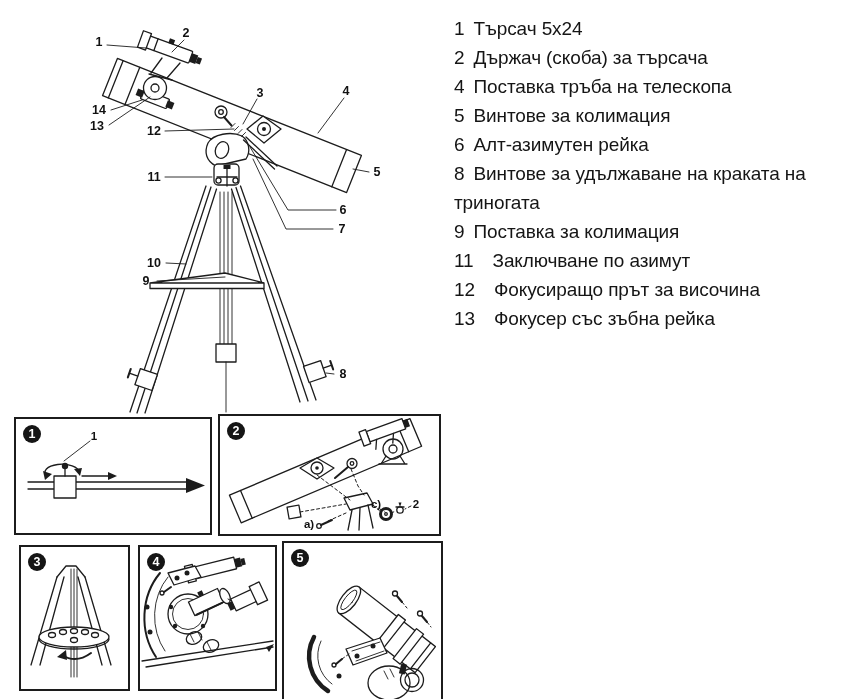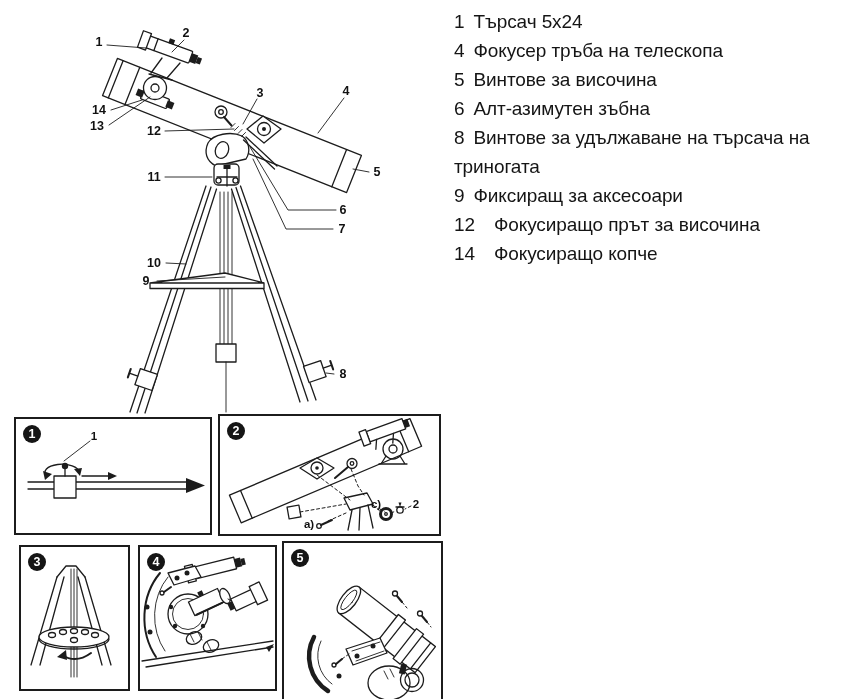--- a/index.html
+++ b/index.html
@@ -1,19 +1,19 @@
 <!DOCTYPE html>
 <html><head>
 <meta charset="utf-8">
 <style>
   html,body{margin:0;padding:0;background:#e8e8e8;}
   #page{position:relative;width:865px;height:699px;background:#ffffff;overflow:hidden;
         font-family:"Liberation Sans",sans-serif;color:#111;}
   
-  #legend{position:absolute;left:454px;top:7px;width:402px;}
+  #legend{position:absolute;left:454px;top:14px;width:402px;}
   .legend-item{font-size:19px;line-height:29px;color:#151515;letter-spacing:-0.1px;}
   .li-num{margin-right:9px;}
   .legend-item.dd .li-num{margin-right:19px;}
   
   #main-art{position:absolute;left:0;top:0;}
   svg .ln, svg line, svg path, svg rect, svg circle, svg ellipse, svg polygon, svg polyline{
     fill:none;stroke:#1c1c1c;stroke-width:1.3;stroke-linecap:round;stroke-linejoin:round;}
   svg .fill{fill:#1c1c1c;stroke:none;}
   svg .wfill{fill:#ffffff;}
   svg .sw2{stroke-width:2;}
@@ -149,27 +149,29 @@
         <text x="154" y="131" class="callout">12</text>
         <polyline points="109,125 150,97" class="thin"></polyline>
         <text x="97" y="126" class="callout">13</text>
         <polyline points="111,110 142,100" class="thin"></polyline>
         <text x="99" y="110" class="callout">14</text>
       </g>
   </svg>
 
   <div id="legend">
       <div class="legend-item"><span class="li-num">1</span><span class="li-text">Търсач 5x24</span></div>
-      <div class="legend-item"><span class="li-num">4</span><span class="li-text">Фокусер тръба на телескопа</span></div>
-      <div class="legend-item"><span class="li-num">5</span><span class="li-text">Винтове за височина</span></div>
-      <div class="legend-item"><span class="li-num">6</span><span class="li-text">Алт-азимутен зъбна</span></div>
-      <div class="legend-item"><span class="li-num">8</span><span class="li-text">Винтове за удължаване на търсача на триногата</span></div>
-      <div class="legend-item"><span class="li-num">9</span><span class="li-text">Фиксиращ за аксесоари</span></div>
+      <div class="legend-item"><span class="li-num">2</span><span class="li-text">Държач (скоба) за търсача</span></div>
+      <div class="legend-item"><span class="li-num">4</span><span class="li-text">Поставка тръба на телескопа</span></div>
+      <div class="legend-item"><span class="li-num">5</span><span class="li-text">Винтове за колимация</span></div>
+      <div class="legend-item"><span class="li-num">6</span><span class="li-text">Алт-азимутен рейка</span></div>
+      <div class="legend-item"><span class="li-num">8</span><span class="li-text">Винтове за удължаване на краката на триногата</span></div>
+      <div class="legend-item"><span class="li-num">9</span><span class="li-text">Поставка за колимация</span></div>
+      <div class="legend-item dd"><span class="li-num">11</span><span class="li-text">Заключване по азимут</span></div>
       <div class="legend-item dd"><span class="li-num">12</span><span class="li-text">Фокусиращо прът за височина</span></div>
-      <div class="legend-item dd"><span class="li-num">14</span><span class="li-text">Фокусиращо копче</span></div>
+      <div class="legend-item dd"><span class="li-num">13</span><span class="li-text">Фокусер със зъбна рейка</span></div>
     </div>
 
   <div class="inset" id="inset1">
     <div class="badge">1</div>
     <svg width="194" height="114" viewBox="0 0 194 114">
       <line x1="12" y1="63" x2="170" y2="63"></line>
       <line x1="12" y1="70" x2="170" y2="70"></line>
       <polygon points="170,59 189,66.5 170,74" class="fill"></polygon>
       <rect x="38" y="57" width="22" height="22" class="wfill"></rect>
       <line x1="49" y1="50" x2="49" y2="57"></line>

